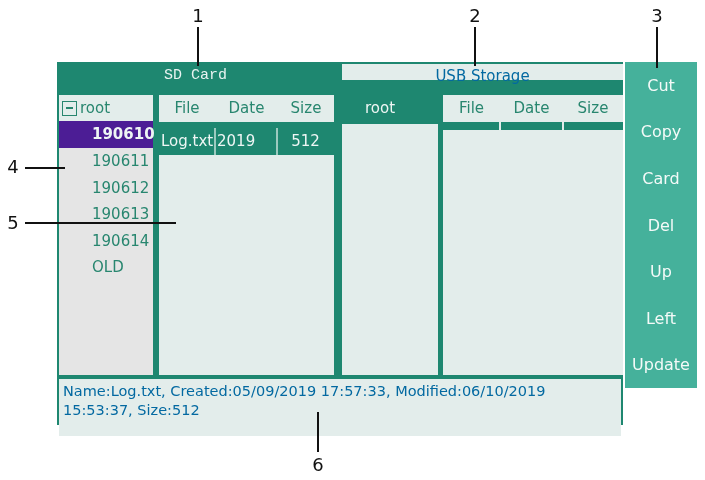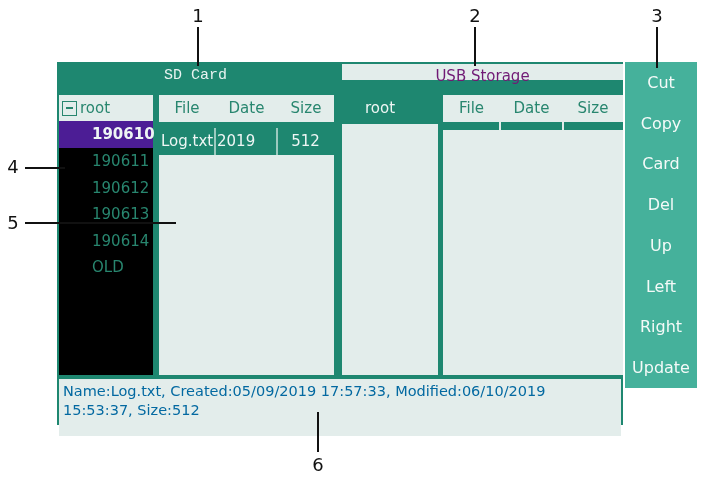--- a/index.html
+++ b/index.html
@@ -9,32 +9,32 @@
     overflow:hidden;
   }
   .abs{position:absolute;box-sizing:border-box;}
 
   
   .widget{left:57px;top:62px;width:566px;height:363px;background:#1e8770;}
 
   .title-dark{left:57px;top:62px;width:277px;height:28px;line-height:28px;
     text-align:center;color:#e8f3f1;font-size:15px;font-family:Liberation Mono, monospace;}
   .title-light{left:342px;top:64px;width:281px;height:16px;line-height:24px;
-    text-align:center;color:#701a75;font-size:15px;background:#e3edeb;}
+    text-align:center;color:#0369a1;font-size:15px;background:#e3edeb;}
 
   
   .sd-root-row{left:59px;top:95px;width:94px;height:26px;background:#e3edeb;
     display:flex;align-items:center;padding-left:3px;}
   .minusbox{width:13px;height:13px;border:1px solid #28866f;display:flex;
     align-items:center;justify-content:center;flex:0 0 auto;}
   .minusbox i{display:block;width:7px;height:2px;background:#28866f;}
   .root-label{margin-left:3px;color:#28866f;font-size:15px;}
   .sd-sel-row{left:59px;top:121px;width:94px;height:27px;background:#4c1d95;
     color:#eef6f4;font-weight:bold;font-size:15px;line-height:27px;padding-left:33px;}
-  .sd-items{left:59px;top:148px;width:94px;height:227px;background:#000000;}
+  .sd-items{left:59px;top:148px;width:94px;height:227px;background:#e5e5e5;}
   .tree-item{height:26.5px;line-height:26.5px;padding-left:33px;
     color:#28866f;font-size:15px;}
 
   
   .sd-file-header{left:159px;top:95px;width:175px;height:27px;background:#e3edeb;
     display:flex;color:#28866f;font-size:15px;line-height:27px;}
   .hc{text-align:center;}
   .sd-file-header .c1{width:56px;} .sd-file-header .c2{width:63px;} .sd-file-header .c3{width:56px;}
   .sd-file-row{left:159px;top:128px;width:175px;height:27px;background:#1e8770;
     color:#eef6f4;font-size:15px;line-height:27px;}
@@ -139,21 +139,20 @@
     <div>15:53:37, Size:512</div>
   </div>
 
   <div class="abs sidebar">
     <div class="side-btn">Cut</div>
     <div class="side-btn">Copy</div>
     <div class="side-btn">Card</div>
     <div class="side-btn">Del</div>
     <div class="side-btn">Up</div>
     <div class="side-btn">Left</div>
-    <div class="side-btn">Right</div>
     <div class="side-btn">Update</div>
   </div>
 
   <div class="abs callout-num cn1">1</div>
   <div class="abs vline cl1"></div>
   <div class="abs callout-num cn2">2</div>
   <div class="abs vline cl2"></div>
   <div class="abs callout-num cn3">3</div>
   <div class="abs vline cl3"></div>
   <div class="abs callout-num cn4">4</div>

